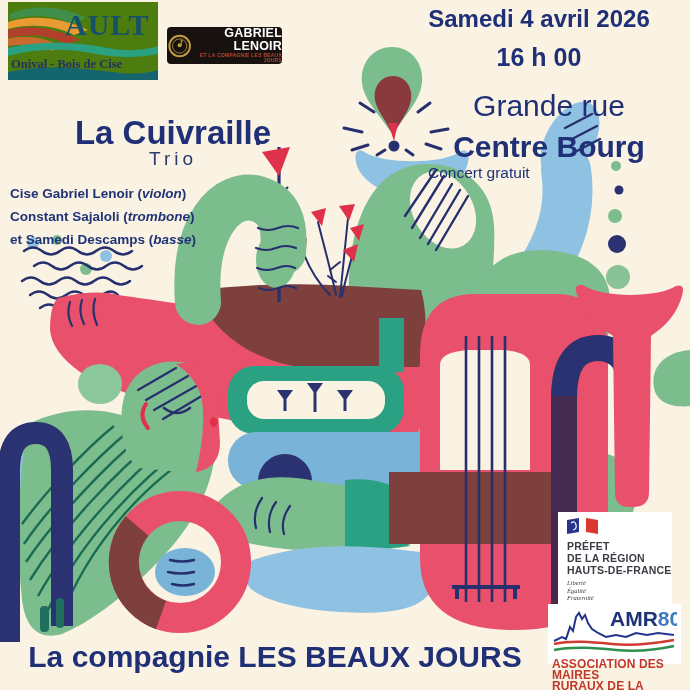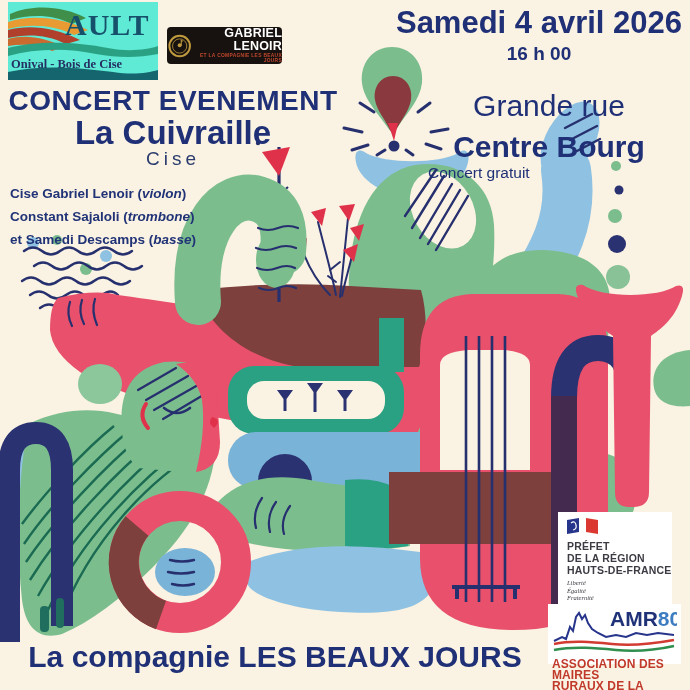--- a/index.html
+++ b/index.html
@@ -2,32 +2,32 @@
 <html><head>
 <meta charset="utf-8">
 <style>
   html,body{margin:0;padding:0;background:#777;}
   .poster{position:relative;width:690px;height:690px;background:#FAF2E2;overflow:hidden;
           font-family:"Liberation Sans",sans-serif;}
   .abs{position:absolute;}
   #art{position:absolute;left:0;top:0;z-index:1;}
   .txt{position:absolute;z-index:2;color:#1F3077;}
   .center{text-align:center;}
-  .date{left:390px;top:5px;width:298px;font-size:31px;font-weight:bold;}
-  .time{left:390px;top:43px;width:298px;font-size:19px;font-weight:bold;}
+  .date{left:390px;top:5px;width:298px;font-size:24px;font-weight:bold;}
+  .time{left:390px;top:43px;width:298px;font-size:25px;font-weight:bold;}
   .street{left:400px;top:89px;width:298px;font-size:30px;font-weight:400;}
   .place{left:394px;top:130px;width:310px;font-size:30px;font-weight:bold;}
   .free{left:428px;top:164px;font-size:15.5px;font-weight:400;}
   .ctitle{left:2px;top:85px;width:342px;font-size:28px;font-weight:bold;letter-spacing:.5px;}
   .cname{left:2px;top:114px;width:342px;font-size:33px;font-weight:bold;}
   .ctrio{left:2px;top:148px;width:342px;font-size:19px;font-weight:500;letter-spacing:4px;color:#2A3B6E;}
   .musicians{left:10px;top:182px;font-size:13.5px;font-weight:bold;line-height:23px;color:#203377;}
   .musicians em{font-style:italic;}
   .footer{left:15px;top:640px;width:520px;font-size:30px;font-weight:bold;}
-  .aultbox{left:8px;top:2px;width:150px;height:78px;background:#5eead4;z-index:3;}
+  .aultbox{left:8px;top:2px;width:150px;height:78px;background:#4d7c0f;z-index:3;}
   .badge{left:167px;top:27px;width:115px;height:37px;background:#17120F;border-radius:4px;
          z-index:3;display:flex;align-items:center;text-align:right;}
   .badge .bt{margin-left:3px;line-height:1;}
   .badge .bt .l1{color:#fff;font-weight:bold;font-size:12.5px;letter-spacing:.2px;}
   .badge .bt .l2{color:#C2472E;font-weight:bold;font-size:4.9px;letter-spacing:.3px;margin-top:2px;}
   .prefet{left:558px;top:512px;width:114px;height:92px;background:#fff;z-index:3;padding:6px 0 0 9px;
           box-sizing:border-box;color:#3B3B43;}
   .prefet .pl{font-size:10.5px;font-weight:bold;line-height:12px;letter-spacing:.2px;}
   .prefet .motto{margin-top:3px;font-family:"Liberation Serif",serif;font-style:italic;
                  font-size:6.5px;line-height:7.5px;}
@@ -289,23 +289,22 @@
       <div class="l2">ET LA COMPAGNIE LES BEAUX JOURS</div>
     </div>
   </div>
 
   <div class="txt date center">Samedi 4 avril 2026</div>
   <div class="txt time center">16 h 00</div>
   <div class="txt street center">Grande rue</div>
   <div class="txt place center">Centre Bourg</div>
   <div class="txt free">Concert gratuit</div>
 
-  <div class="txt ctitle center">CONCERT EVENEMENT</div>
   <div class="txt cname center">La Cuivraille</div>
-  <div class="txt ctrio center">Cise</div>
+  <div class="txt ctrio center">Trio</div>
 
   <div class="txt musicians">
     <div>
       <span>Cise Gabriel Lenoir (</span><em>violon</em><span>)</span>
     </div>
     <div>
       <span>Constant Sajaloli (</span><em>trombone</em><span>)</span>
     </div>
     <div>
       <span>et Samedi Descamps (</span><em>basse</em><span>)</span>

